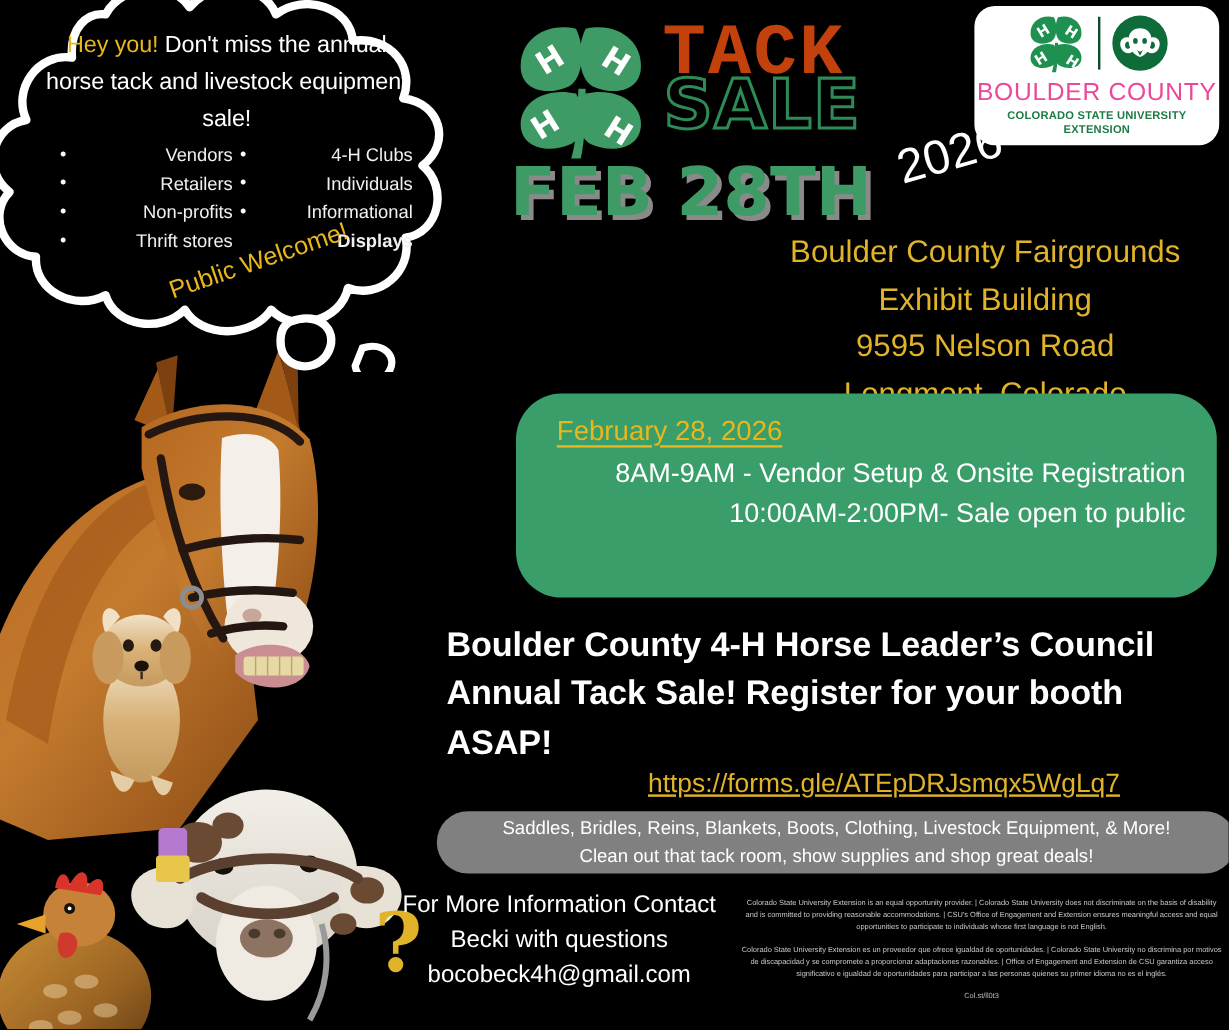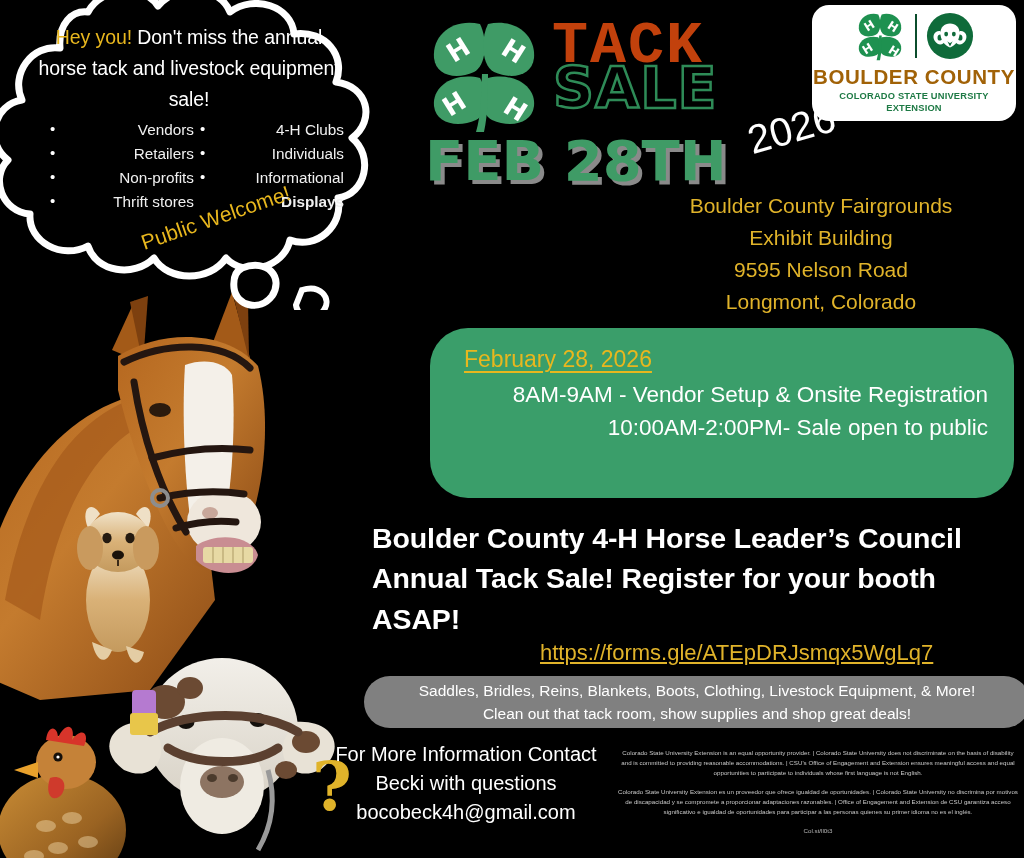--- a/index.html
+++ b/index.html
@@ -71,29 +71,29 @@
   }
 
   
   .logo-box {
     position: absolute; left: 812px; top: 5px; width: 204px; height: 116px;
     background: #fff; border-radius: 17px;
     display: flex; flex-direction: column; align-items: center; justify-content: center;
   }
   .logo-marks { display: flex; align-items: center; gap: 9px; }
   .logo-div { width: 2px; height: 44px; background: #0b4d2c; }
-  .logo-bc { font-size: 20.5px; letter-spacing: 0.6px; color: #a16207; font-weight: 700; margin-top: 4px;
+  .logo-bc { font-size: 20.5px; letter-spacing: 0.6px; color: #ec4899; font-weight: 400; margin-top: 4px;
              font-family: "Liberation Sans", sans-serif; }
   .logo-csu { font-size: 9.3px; letter-spacing: 0.2px; color: #1e7a45; font-weight: bold; text-align: center;
               line-height: 1.25; margin-top: 2px; font-family: "Liberation Sans", sans-serif; }
 
   
   .address {
     position: absolute; left: 620px; top: 190px; width: 402px;
-    text-align: center; color: #e0b32a; font-size: 21px; line-height: 1.52;
+    text-align: center; color: #e0b32a; font-size: 26px; line-height: 1.52;
   }
 
   
   .schedule {
     position: absolute; left: 430px; top: 328px; width: 584px; height: 170px;
     background: #3a9e6a; border-radius: 38px; padding: 18px 26px 0 20px;
   }
   .sched-date {
     color: #e8b71e; font-size: 23px; text-decoration: underline;
     text-underline-offset: 4px; margin-left: 14px; margin-bottom: 5px; display: inline-block;

